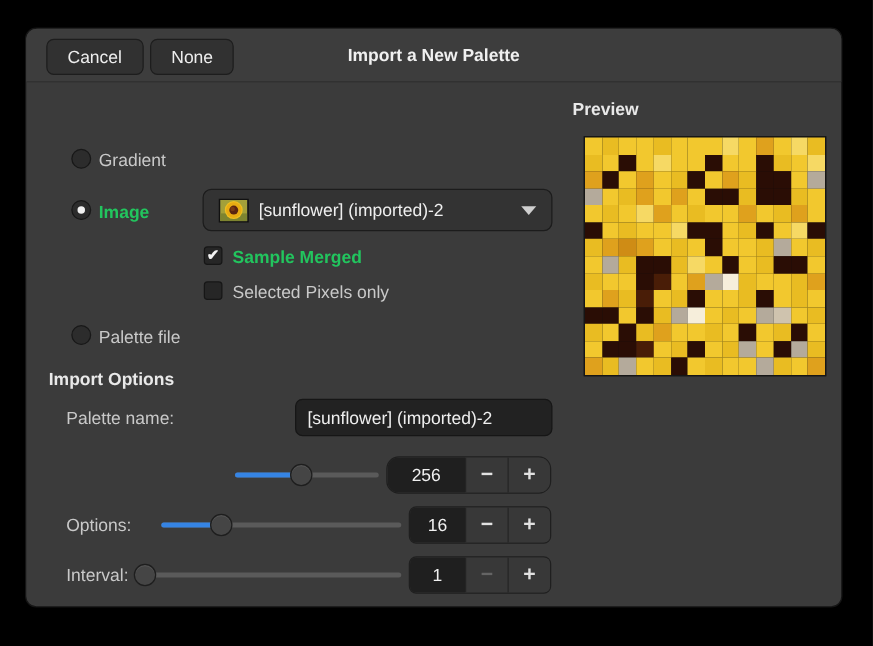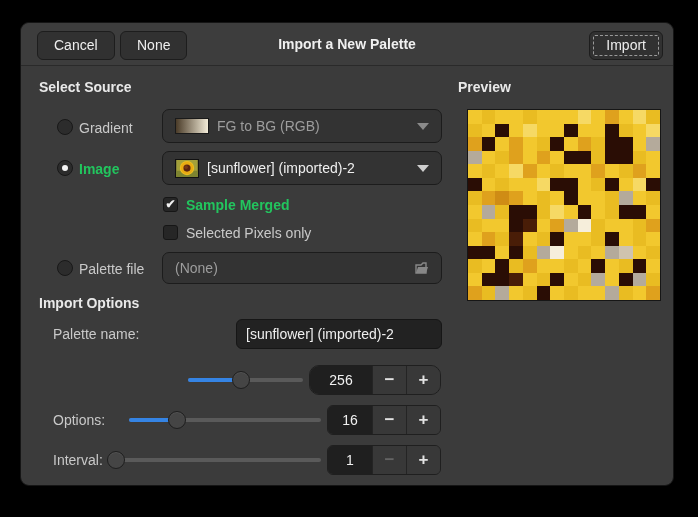--- a/index.html
+++ b/index.html
@@ -89,34 +89,27 @@
 </style>
 </head>
 <body>
 
 <div class="dialog">
 
   <div class="titlebar">
     <div class="tb-title">Import a New Palette</div>
     <div class="tb-btn btn-cancel">Cancel</div>
     <div class="tb-btn btn-help">None</div>
-    <div class="tb-btn btn-import">Import</div>
-  </div>
-
-  <div class="heading" style="left:18px; top:56px;">Select Source</div>
+  </div>
+
 
   <div class="radio" style="left:36px; top:96px;">
     
   </div>
   <div class="lbl" style="left:58px; top:105px;">Gradient</div>
-  <div class="dropdown" style="left:141px; top:86px; width:280px;">
-    <span class="grad-swatch" id="grad-swatch" style="background: linear-gradient(to right, rgb(74, 59, 40), rgb(243, 236, 216));"></span>
-    <span class="dd-text disabled">FG to BG (RGB)</span>
-    <span class="chevron dim"></span>
-  </div>
 
   <div class="radio selected" style="left:36px; top:137px;">
     <span class="dot"></span>
   </div>
   <div class="lbl strong" style="left:58px; top:146px;">Image</div>
   <div class="dropdown" style="left:141px; top:128px; width:280px;">
     <svg class="thumb-img" viewBox="0 0 24 19">
       <rect x="0" y="0" width="24" height="19" fill="#a3a03a"></rect>
       <rect x="0" y="12" width="24" height="7" fill="#7d8430"></rect>
       <circle cx="12" cy="9" r="8" fill="#f0c020"></circle>
@@ -131,27 +124,20 @@
   <div class="checkbox" style="left:142px; top:174px;">✔</div>
   <div class="lbl strong" style="left:165px; top:182px;">Sample Merged</div>
 
   <div class="checkbox" style="left:142px; top:202px;"></div>
   <div class="lbl" style="left:165px; top:210px;">Selected Pixels only</div>
 
   <div class="radio" style="left:36px; top:237px;">
     
   </div>
   <div class="lbl" style="left:58px; top:246px;">Palette file</div>
-  <div class="filebtn" style="left:141px; top:229px; width:280px;">
-    <span class="none">(None)</span>
-    <svg class="file-icon" viewBox="0 0 16 16">
-      <path d="M3 5 L8 5 L10 3 L13 3 L13 13 L3 13 Z" fill="none" stroke="#cccccc" stroke-width="1.4"></path>
-      <path d="M3 13 L5 7 L15 7 L13 13 Z" fill="#cccccc"></path>
-    </svg>
-  </div>
 
   <div class="heading" style="left:18px; top:272px;">Import Options</div>
 
   <div class="lbl" style="left:32px; top:311px;">Palette name:</div>
   <div class="textinput" style="left:215px; top:296px; width:206px; height:30px;">[sunflower] (imported)-2</div>
 
   <div class="slider" style="left:167px; top:348px; width:115px;">
     <div class="slider-track"></div>
     <div class="slider-fill" style="width: 46%;"></div>
     <div class="slider-thumb" style="left: calc(46% - 9px);"></div>

